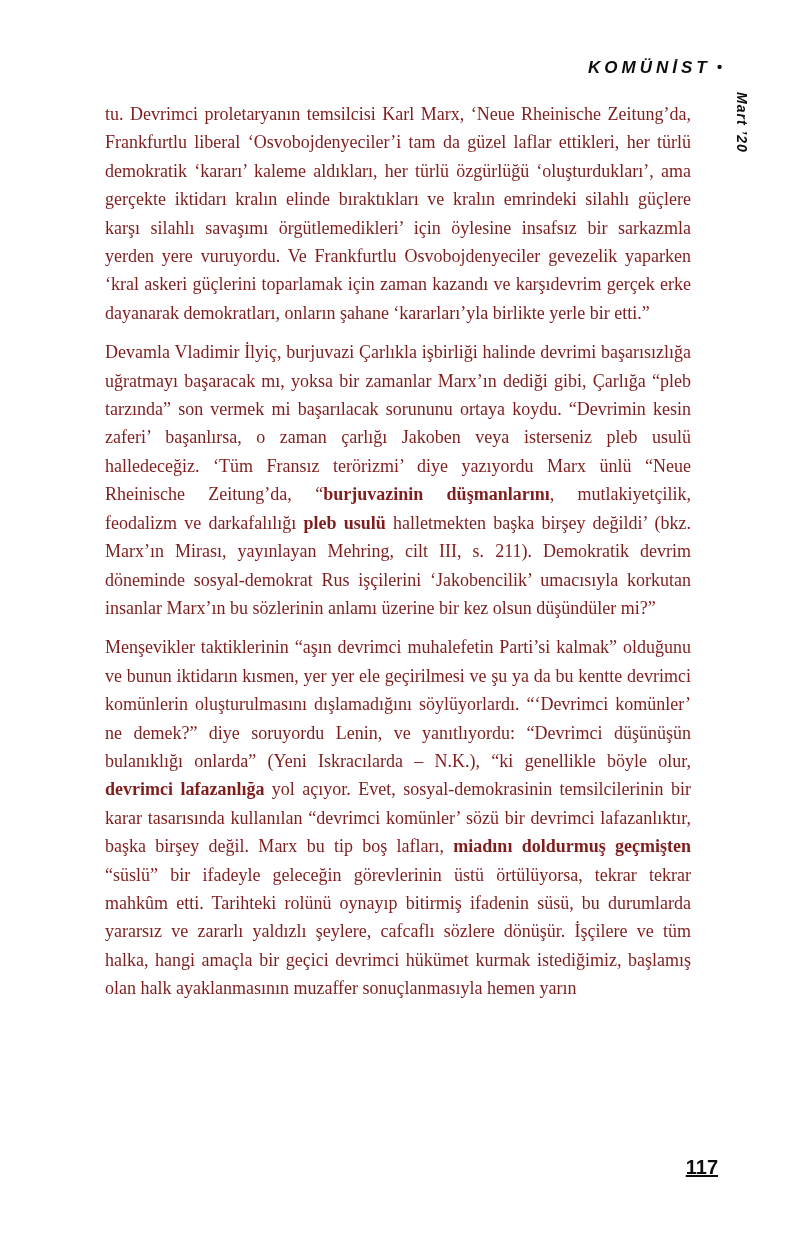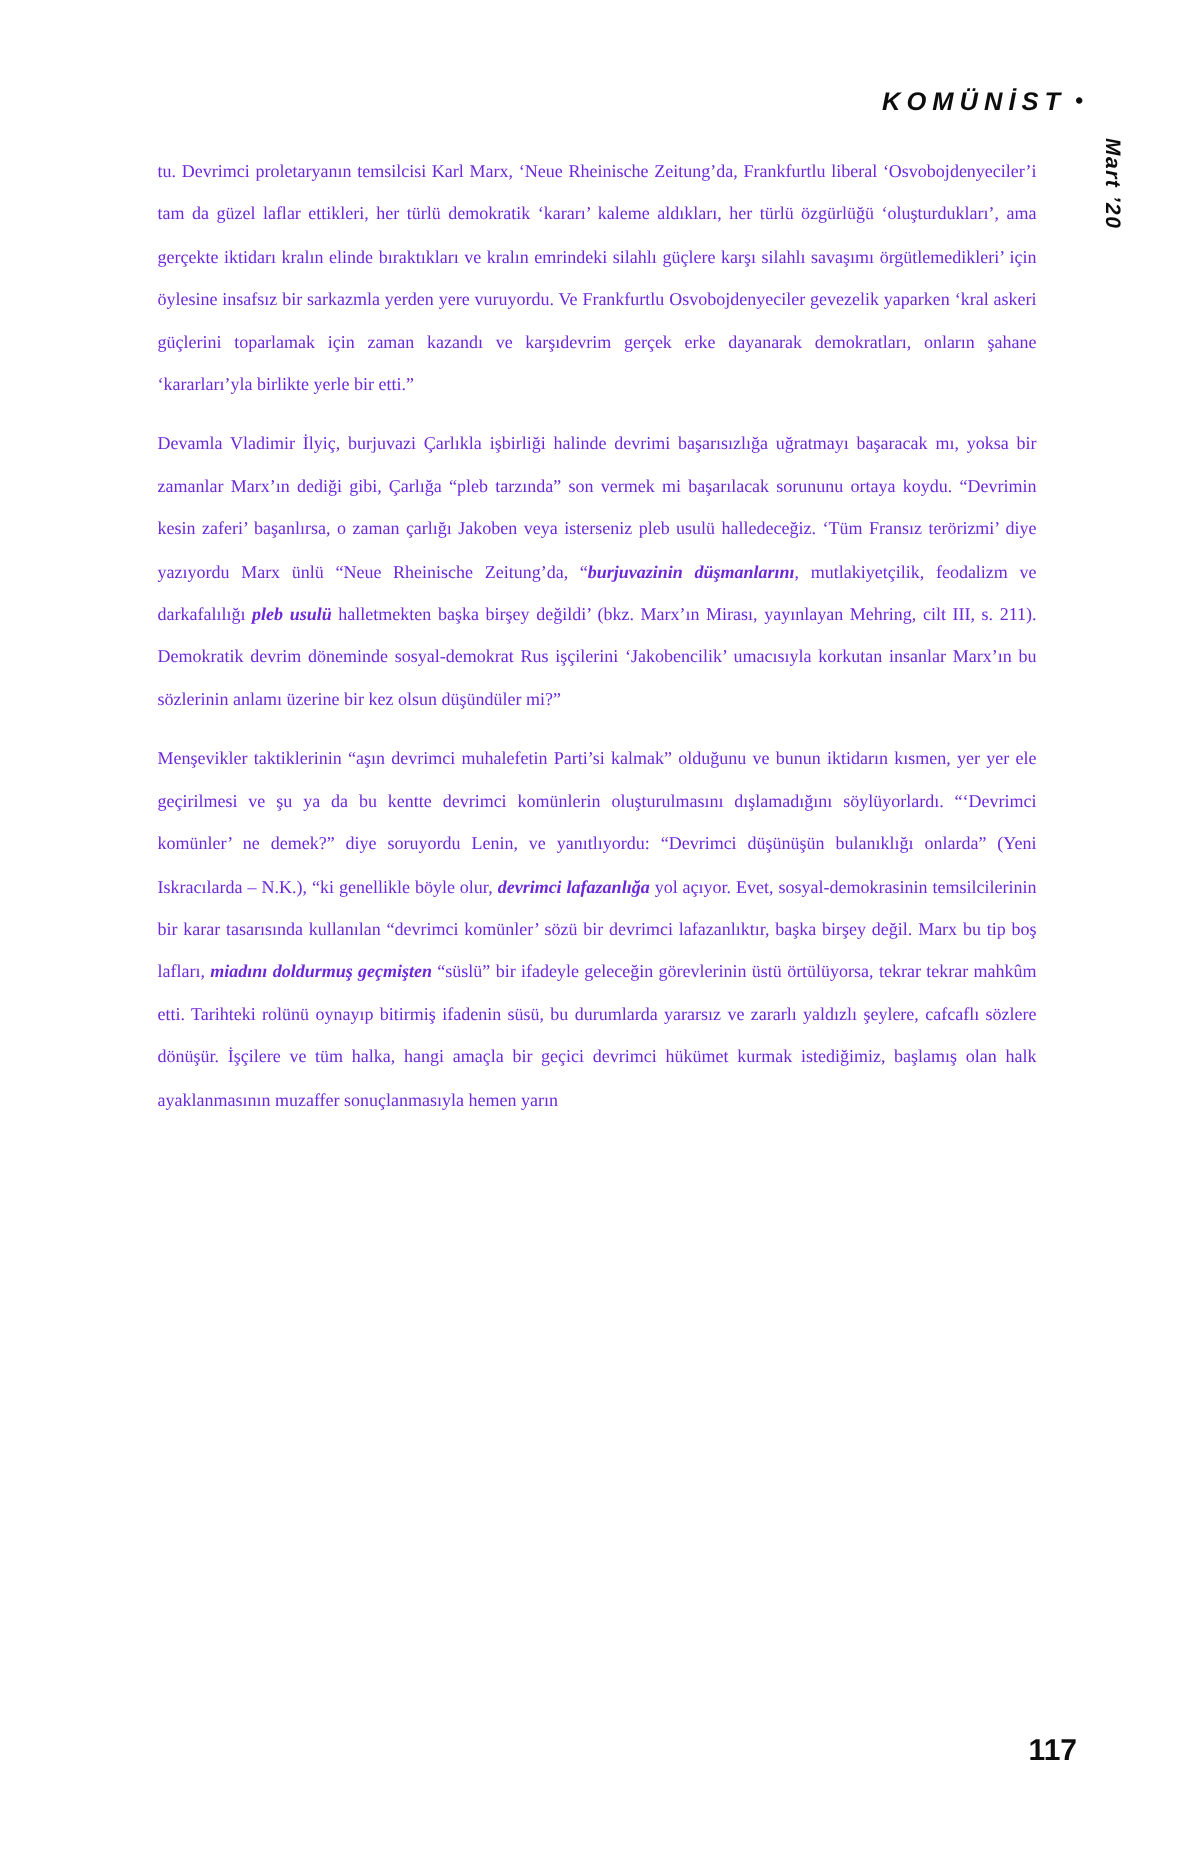--- a/index.html
+++ b/index.html
@@ -51,42 +51,43 @@
     letter-spacing: 1px;
     color: #0d0d0d;
   }
 
   
   .article-body {
     position: absolute;
     left: 105px;
     top: 100px;
     width: 586px;
-    font-size: 12px;
+    font-size: 18px;
     line-height: 28.4px;
     text-align: justify;
-    color: #6d28d9;
+    color: #7f1d1d;
   }
   .para {
     margin: 0 0 11px 0;
     padding: 0;
   }
   .run-normal { font-weight: normal; font-style: normal; }
   .run-bold { font-weight: normal; font-style: normal; }
-  .run-bold-italic { font-weight: bold; font-style: italic; }
+  .run-bold-italic { font-weight: bold; }
 
   
   .page-number {
     position: absolute;
     right: 80px;
     top: 1156px;
     font-family: "Liberation Sans", sans-serif;
     font-weight: bold;
     font-size: 20px;
     color: #0d0d0d;
+    text-decoration: underline;
   }
 </style>
 </head>
 <body>
 
 <div class="page">
 
   <header>
     <div class="masthead">
       <span class="masthead-title">KOMÜNİST</span><span class="masthead-bullet">•</span>

